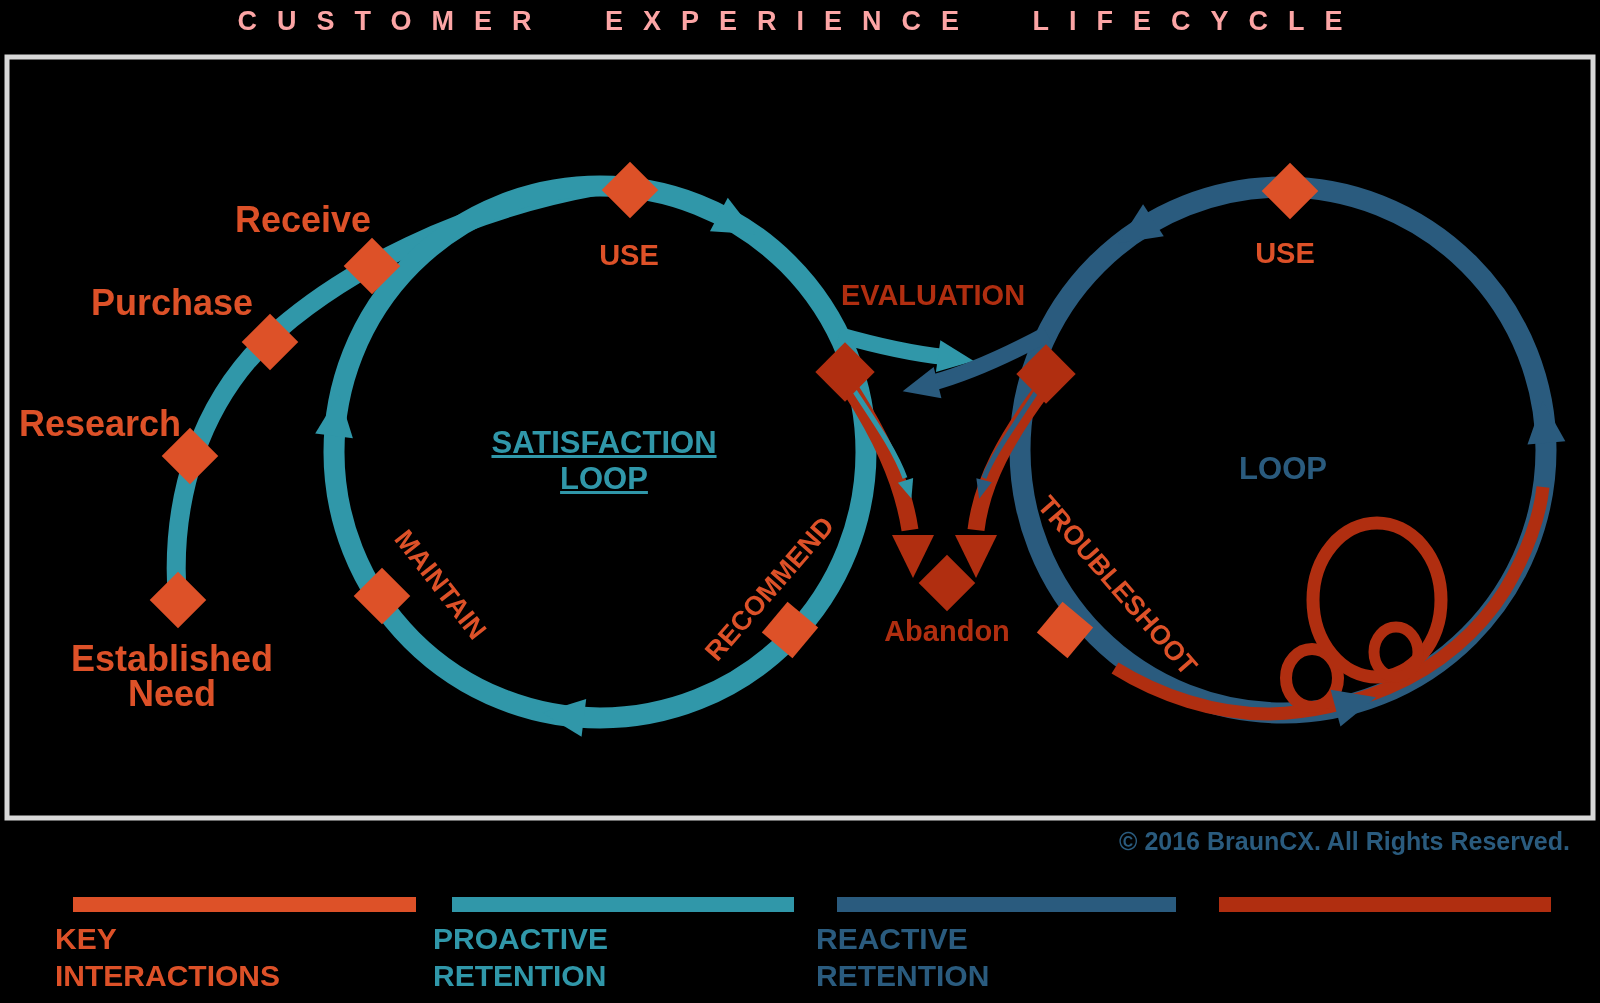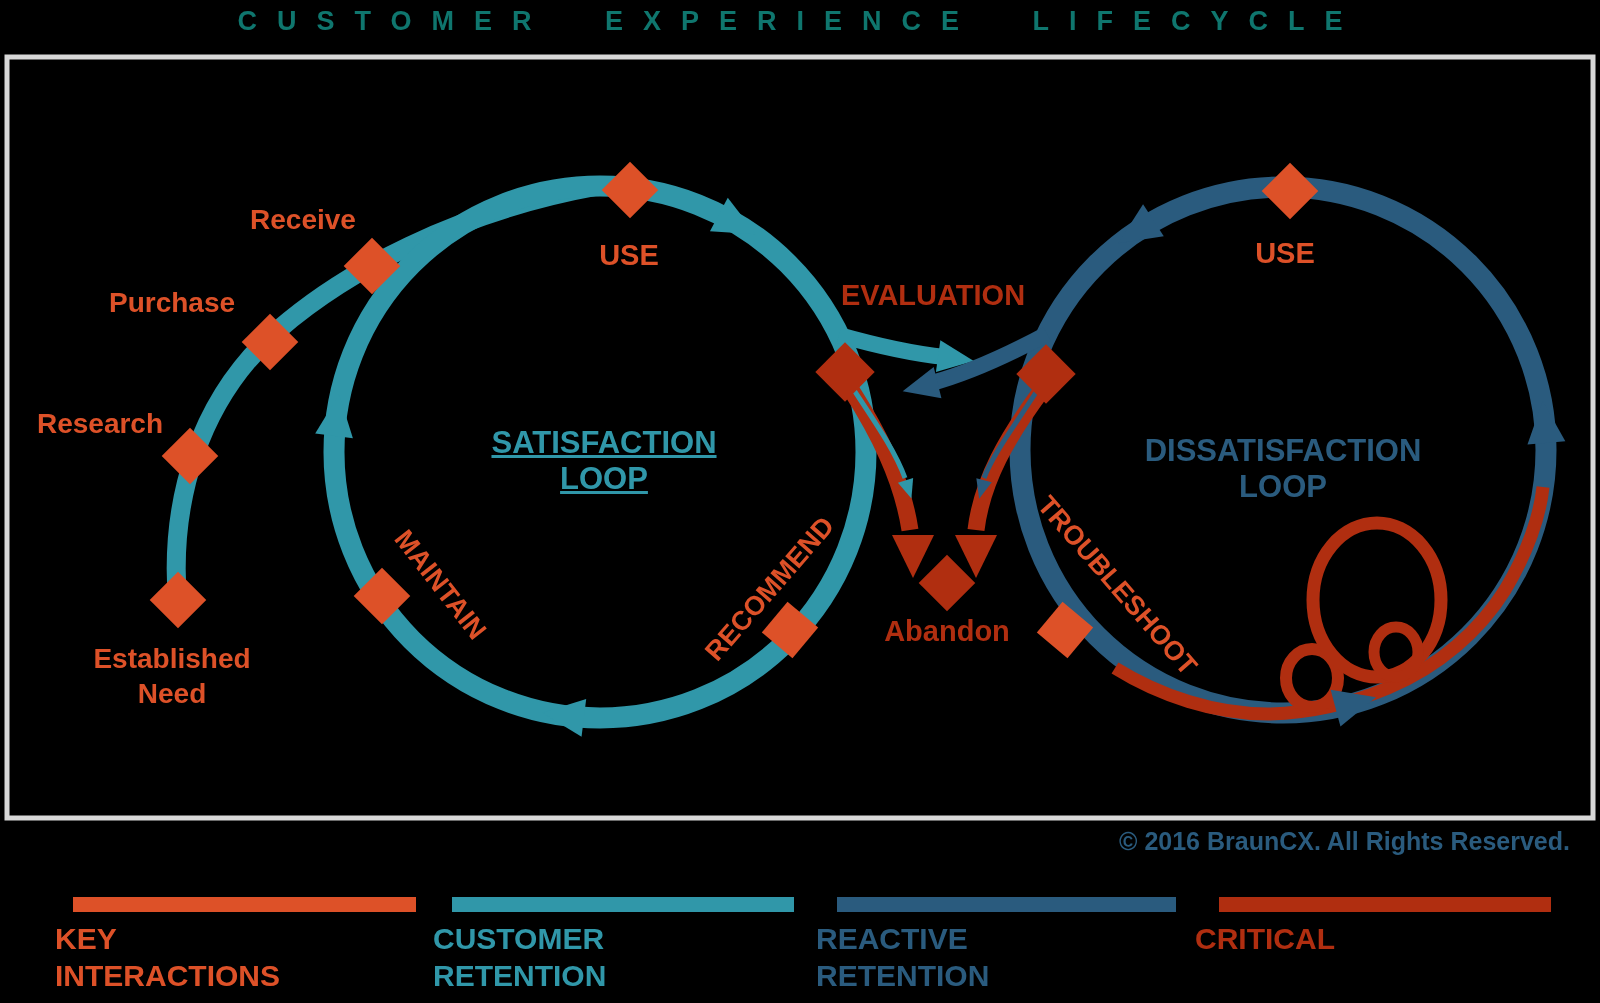--- a/index.html
+++ b/index.html
@@ -1,28 +1,28 @@
 <!DOCTYPE html>
 <html><head>
 <meta charset="utf-8">
 <style>
   html,body{margin:0;padding:0;background:#000;}
   body{width:1600px;height:1003px;position:relative;overflow:hidden;
        font-family:"Liberation Sans",sans-serif;}
   .stage{position:absolute;font-weight:bold;white-space:nowrap;
-         transform:translate(-50%,-50%);font-size:28px;color:#DD5128;}
+         transform:translate(-50%,-50%);font-size:36px;color:#DD5128;}
   .darkred{color:#B02E10;}
   .teal{color:#3097A9;}
   .blue{color:#2A5B7E;}
   .loop-label{position:absolute;font-weight:bold;text-align:center;
               transform:translate(-50%,-50%);font-size:31px;line-height:36px;}
   .rot{font-size:27px;}
   .two-line{text-align:right;line-height:37px;}
   #title{position:absolute;left:0;right:0;top:6px;text-align:center;
-         font-size:27px;font-weight:bold;color:#0f766e;
+         font-size:27px;font-weight:bold;color:#fca5a5;
          letter-spacing:20px;word-spacing:26px;white-space:nowrap;}
   #copyright{position:absolute;right:30px;top:827px;font-size:25px;
              font-weight:bold;color:#2A5B7E;}
   .legend-bar{position:absolute;top:897px;height:15px;}
   .legend-label{position:absolute;top:920px;width:380px;text-align:left;
                 font-size:30px;font-weight:bold;line-height:37px;}
   svg{position:absolute;left:0;top:0;}
 </style>
 </head>
 <body>
@@ -112,38 +112,36 @@
 
 <div class="stage rot" style="left:440px;top:585px;transform:translate(-50%,-50%) rotate(52deg);">MAINTAIN</div>
 <div class="stage rot" style="left:770px;top:589px;transform:translate(-50%,-50%) rotate(-49deg);">RECOMMEND</div>
 <div class="stage rot" style="left:1117px;top:586px;transform:translate(-50%,-50%) rotate(49deg);">TROUBLESHOOT</div>
 
 <div class="loop-label teal" style="left:604px;top:461px;text-decoration:underline;">
   <div>SATISFACTION</div>
   <div>LOOP</div>
 </div>
 <div class="loop-label blue" style="left:1283px;top:469px;">
-  <div>DISSATISFACTION</div>
   <div>LOOP</div>
 </div>
 
 <div id="copyright">© 2016 BraunCX. All Rights Reserved.</div>
 
 <div class="legend-bar" style="left:73px;width:343px;background:#DD5128;"></div>
 <div class="legend-bar" style="left:452px;width:342px;background:#3097A9;"></div>
 <div class="legend-bar" style="left:837px;width:339px;background:#2A5B7E;"></div>
 <div class="legend-bar" style="left:1219px;width:332px;background:#B02E10;"></div>
 
 <div class="legend-label" style="left:55px;color:#DD5128;">
   <div>KEY</div>
   <div>INTERACTIONS</div>
 </div>
 <div class="legend-label" style="left:433px;color:#3097A9;">
-  <div>CUSTOMER</div>
+  <div>PROACTIVE</div>
   <div>RETENTION</div>
 </div>
 <div class="legend-label" style="left:816px;color:#2A5B7E;">
   <div>REACTIVE</div>
   <div>RETENTION</div>
 </div>
 <div class="legend-label" style="left:1195px;color:#B02E10;">
-  <div>CRITICAL</div>
 </div>
 
 </body></html>

